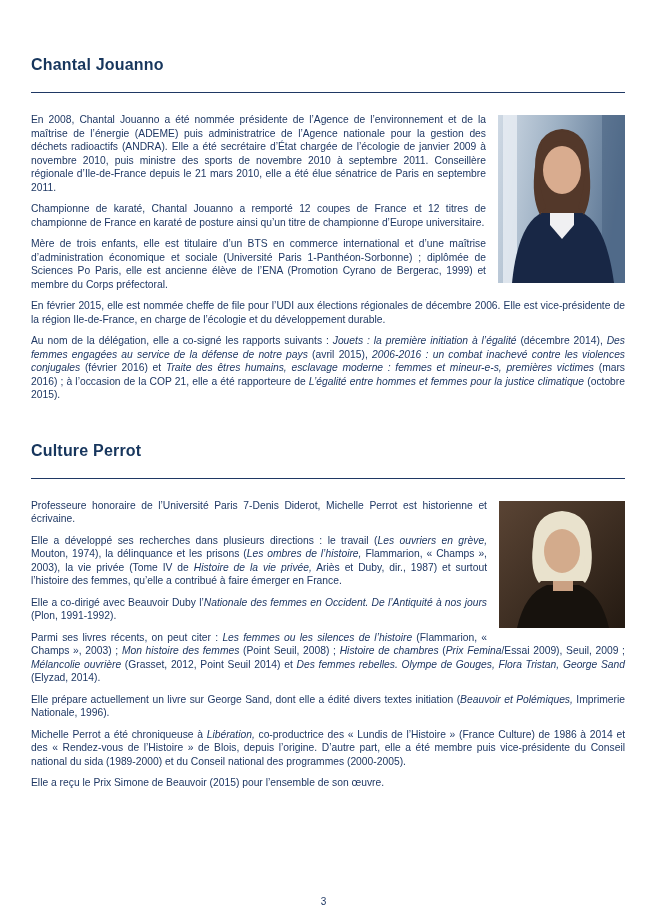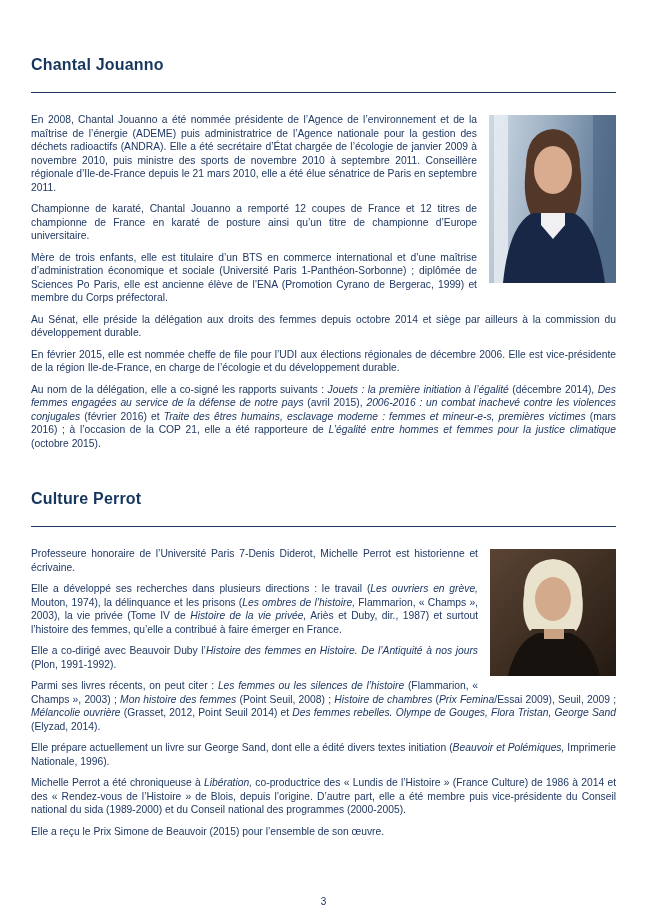--- a/index.html
+++ b/index.html
@@ -3,21 +3,21 @@
 <meta charset="utf-8">
 <style>
   * { margin: 0; padding: 0; box-sizing: border-box; }
   html, body { background: #ffffff; }
   body {
     width: 647px; height: 919px;
     position: relative; overflow: hidden;
     font-family: "Liberation Sans", sans-serif;
     color: #1F3864;
   }
-  .page { padding: 56px 31px 0 31px; }
+  .page { padding: 56px 22px 0 31px; }
   .section-heading {
     font-size: 16px; font-weight: bold; color: #17365D;
     margin: 0 0 18px 0; letter-spacing: 0.2px;
   }
   .rule {
     border: none; border-top: 1px solid #1F3864;
     margin: 0 0 20px 0; height: 0;
   }
   .section-body { position: relative; }
   .photo {
@@ -68,21 +68,20 @@
           <ellipse cx="64" cy="55" rx="19" ry="24" fill="#d9ac8f"></ellipse>
           <path d="M45 40 Q52 26 64 26 Q76 26 83 40 L85 30 Q76 16 64 16 Q52 16 43 30 Z" fill="#53382a"></path>
           <path d="M37 52 Q33 82 42 100 L48 92 Q40 72 42 52 Z" fill="#53382a"></path>
           <path d="M91 52 Q95 82 86 100 L80 92 Q88 72 86 52 Z" fill="#53382a"></path>
         </svg>
       </div>
       <div class="paragraphs">
           <p class="para"><span class="run">En 2008, Chantal Jouanno a été nommée présidente de l’Agence de l’environnement et de la maîtrise de l’énergie (ADEME) puis administratrice de l’Agence nationale pour la gestion des déchets radioactifs (ANDRA). Elle a été secrétaire d’État chargée de l’écologie de janvier 2009 à novembre 2010, puis ministre des sports de novembre 2010 à septembre 2011. Conseillère régionale d’Ile-de-France depuis le 21 mars 2010, elle a été élue sénatrice de Paris en septembre 2011.</span></p>
           <p class="para"><span class="run">Championne de karaté, Chantal Jouanno a remporté 12 coupes de France et 12 titres de championne de France en karaté de posture ainsi qu’un titre de championne d’Europe universitaire.</span></p>
           <p class="para"><span class="run">Mère de trois enfants, elle est titulaire d’un BTS en commerce international et d’une maîtrise d’administration économique et sociale (Université Paris 1-Panthéon-Sorbonne) ; diplômée de Sciences Po Paris, elle est ancienne élève de l’ENA (Promotion Cyrano de Bergerac, 1999) et membre du Corps préfectoral.</span></p>
-          <p class="para"><span class="run">Au Sénat, elle préside la délégation aux droits des femmes depuis octobre 2014 et siège par ailleurs à la commission du développement durable.</span></p>
           <p class="para"><span class="run">En février 2015, elle est nommée cheffe de file pour l’UDI aux élections régionales de décembre 2006. Elle est vice-présidente de la région Ile-de-France, en charge de l’écologie et du développement durable.</span></p>
           <p class="para"><span class="run">Au nom de la délégation, elle a co-signé les rapports suivants : </span><span class="run it">Jouets : la première initiation à l’égalité</span><span class="run"> (décembre 2014), </span><span class="run it">Des femmes engagées au service de la défense de notre pays</span><span class="run"> (avril 2015), </span><span class="run it">2006-2016 : un combat inachevé contre les violences conjugales</span><span class="run"> (février 2016) et </span><span class="run it">Traite des êtres humains, esclavage moderne : femmes et mineur-e-s, premières victimes</span><span class="run"> (mars 2016) ; à l’occasion de la COP 21, elle a été rapporteure de </span><span class="run it">L’égalité entre hommes et femmes pour la justice climatique</span><span class="run"> (octobre 2015).</span></p>
         </div>
     </div>
   </section>
 
   <section class="bio-section section-mp">
     <h1 class="section-heading">Culture Perrot</h1>
     <hr class="rule">
     <div class="section-body">
@@ -100,21 +99,21 @@
           <path d="M34 46 Q34 12 63 10 Q92 12 92 46 Q94 68 85 80 L41 80 Q32 68 34 46 Z" fill="#e9e2cd"></path>
           <ellipse cx="63" cy="50" rx="18" ry="22" fill="#d3ab8c"></ellipse>
           <path d="M45 36 Q52 24 63 24 Q74 24 81 36 L83 28 Q74 14 63 14 Q52 14 43 28 Z" fill="#e9e2cd"></path>
           <path d="M34 46 Q31 70 40 82 L46 76 Q39 64 40 46 Z" fill="#e9e2cd"></path>
           <path d="M92 46 Q95 70 86 82 L80 76 Q87 64 86 46 Z" fill="#e9e2cd"></path>
         </svg>
       </div>
       <div class="paragraphs">
           <p class="para"><span class="run">Professeure honoraire de l’Université Paris 7-Denis Diderot, Michelle Perrot est historienne et écrivaine.</span></p>
           <p class="para"><span class="run">Elle a développé ses recherches dans plusieurs directions : le travail (</span><span class="run it">Les ouvriers en grève,</span><span class="run"> Mouton, 1974), la délinquance et les prisons (</span><span class="run it">Les ombres de l’histoire,</span><span class="run"> Flammarion, « Champs », 2003), la vie privée (Tome IV de </span><span class="run it">Histoire de la vie privée,</span><span class="run"> Ariès et Duby, dir., 1987) et surtout l’histoire des femmes, qu’elle a contribué à faire émerger en France.</span></p>
-          <p class="para"><span class="run">Elle a co-dirigé avec Beauvoir Duby l’</span><span class="run it">Histoire des femmes en Histoire. De l’Antiquité à nos jours</span><span class="run"> (Plon, 1991-1992).</span></p>
+          <p class="para"><span class="run">Elle a co-dirigé avec Beauvoir Duby l’</span><span class="run it">Nationale des femmes en Occident. De l’Antiquité à nos jours</span><span class="run"> (Plon, 1991-1992).</span></p>
           <p class="para"><span class="run">Parmi ses livres récents, on peut citer : </span><span class="run it">Les femmes ou les silences de l’histoire</span><span class="run"> (Flammarion, « Champs », 2003) ; </span><span class="run it">Mon histoire des femmes</span><span class="run"> (Point Seuil, 2008) ; </span><span class="run it">Histoire de chambres</span><span class="run"> (</span><span class="run it">Prix Femina</span><span class="run">/Essai 2009), Seuil, 2009 ; </span><span class="run it">Mélancolie ouvrière</span><span class="run"> (Grasset, 2012, Point Seuil 2014) et </span><span class="run it">Des femmes rebelles. Olympe de Gouges, Flora Tristan, George Sand</span><span class="run"> (Elyzad, 2014).</span></p>
           <p class="para"><span class="run">Elle prépare actuellement un livre sur George Sand, dont elle a édité divers textes initiation (</span><span class="run it">Beauvoir et Polémiques,</span><span class="run"> Imprimerie Nationale, 1996).</span></p>
           <p class="para"><span class="run">Michelle Perrot a été chroniqueuse à </span><span class="run it">Libération,</span><span class="run"> co-productrice des « Lundis de l’Histoire » (France Culture) de 1986 à 2014 et des « Rendez-vous de l’Histoire » de Blois, depuis l’origine. D’autre part, elle a été membre puis vice-présidente du Conseil national du sida (1989-2000) et du Conseil national des programmes (2000-2005).</span></p>
           <p class="para"><span class="run">Elle a reçu le Prix Simone de Beauvoir (2015) pour l’ensemble de son œuvre.</span></p>
         </div>
     </div>
   </section>
 
   <div class="page-number">3</div>
 </div>

